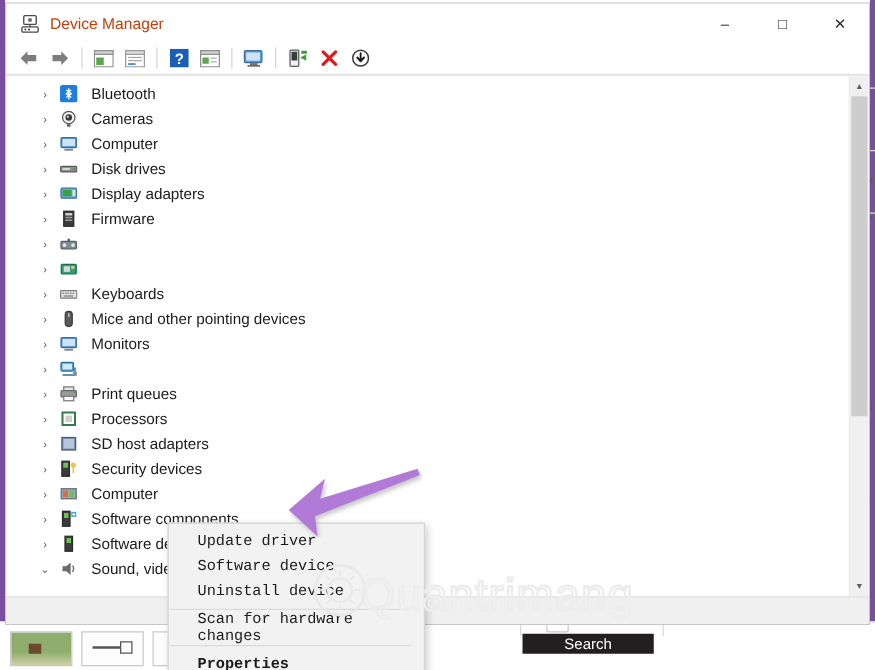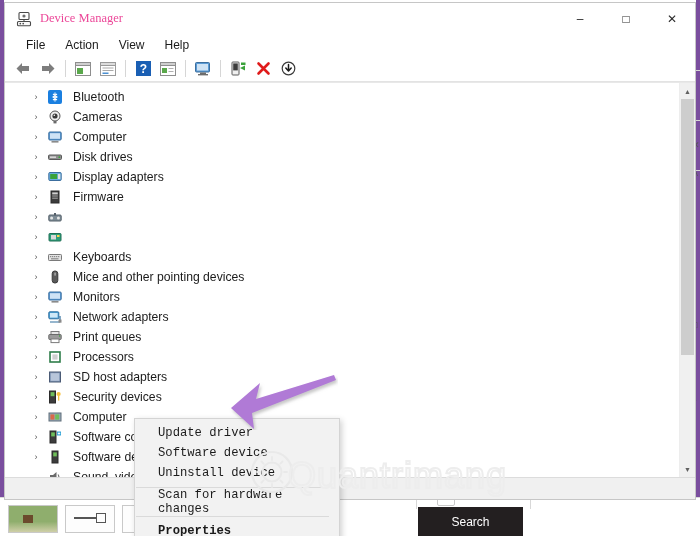--- a/index.html
+++ b/index.html
@@ -39,21 +39,21 @@
   .bg-thumb.t1 { background:linear-gradient(#8fae6d 0%, #8fae6d 60%, #cfcfa8 100%); }
   .bg-thumb.t1:after{ content:""; position:absolute; left:14px; top:9px; width:10px; height:8px; background:#6b4a2c; }
   .bg-thumb.t2:after{ content:""; position:absolute; left:8px; top:11px; width:22px; height:2px; background:#555; }
   .bg-thumb.t2:before{ content:""; position:absolute; left:30px; top:7px; width:8px; height:8px; border:1px solid #555; }
   .bg-thumb.t3:after{ content:""; position:absolute; left:33px; top:3px; width:6px; height:6px; background:#2b5fd9; }
   .bg-thumb-caption {
     position:absolute; left:8px; top:531px; font-size:8px; color:#2b2b2b;
     letter-spacing:.2px; white-space:nowrap;
   }
   .bg-search-btn {
-    position:absolute; left:418px; top:507px; width:105px; height:29px;
+    position:absolute; left:418px; top:507px; width:105px; height:16px;
     background:#231f20; color:#ffffff; font-size:12px;
     display:flex; align-items:center; justify-content:center;
   }
   .bg-check {
     position:absolute; left:437px; top:492px; width:16px; height:12px;
     border:1px solid #c9c9c9; border-radius:2px; background:#fff;
   }
 
   
   .window {
@@ -64,21 +64,21 @@
   }
   .titlebar {
     height:31px; background:#ffffff; display:flex; align-items:center;
     position:relative; flex:0 0 auto;
   }
   .title-icon {
     margin-left:10px; width:17px; height:17px; position:relative;
     display:flex; align-items:center; justify-content:center;
   }
   .title-text {
-    margin-left:8px; font-size:12.5px; color:#ec4899;font-family:Liberation Serif, serif;
+    margin-left:8px; font-size:12.5px; color:#c2410c;
   }
   .win-buttons { position:absolute; right:0; top:0; height:31px; display:flex; }
   .win-btn {
     width:46px; height:31px; display:flex; align-items:center; justify-content:center;
     font-size:12px; color:#2b2b2b; background:transparent;
   }
 
   .menubar {
     height:22px; display:flex; align-items:center; padding-left:12px;
     background:#ffffff; flex:0 0 auto;
@@ -204,26 +204,20 @@
         </svg>
       </div>
       <div class="title-text">Device Manager</div>
       <div class="win-buttons">
         <div class="win-btn">–</div>
         <div class="win-btn">□</div>
         <div class="win-btn close">✕</div>
       </div>
     </div>
 
-    <div class="menubar">
-      <div class="menu-item">File</div>
-      <div class="menu-item">Action</div>
-      <div class="menu-item">View</div>
-      <div class="menu-item">Help</div>
-    </div>
 
     <div class="toolbar">
       <div class="tb-btn">
         <svg width="18" height="15" viewBox="0 0 18 15">
           <path d="M8 2 L2.5 7.5 L8 13 L8 10 L15 10 L15 5 L8 5 Z" fill="#7d7d7d"></path>
         </svg>
       </div>
       <div class="tb-btn">
         <svg width="18" height="15" viewBox="0 0 18 15">
           <path d="M10 2 L15.5 7.5 L10 13 L10 10 L3 10 L3 5 L10 5 Z" fill="#7d7d7d"></path>
@@ -434,21 +428,20 @@
         <div class="node">
           <span class="chev">›</span>
           <span class="ico">
             <svg width="14" height="14" viewBox="0 0 14 14">
                 <rect x="0.8" y="1.8" width="10" height="7" rx="1" fill="#4aa3d9" stroke="#2f6e9e"></rect>
                 <rect x="2" y="3" width="7.6" height="4.6" fill="#cfe8f7"></rect>
                 <path d="M2 12 L12 12 M12 12 L12 6" stroke="#2f6e9e" stroke-width="1.2" fill="none"></path>
                 <rect x="10.5" y="9.5" width="3" height="3.2" fill="#8a8a8a"></rect>
               </svg>
           </span>
-          <span class="label-wrap">Network adapters</span>
         </div>
 
         <div class="node">
           <span class="chev">›</span>
           <span class="ico">
             <svg width="14" height="14" viewBox="0 0 14 14">
                 <rect x="3" y="1.5" width="8" height="3" fill="#e6e6e6" stroke="#7a7a7a"></rect>
                 <rect x="0.8" y="4.5" width="12.4" height="5" rx="0.8" fill="#9a9a9a" stroke="#6a6a6a"></rect>
                 <rect x="3" y="9" width="8" height="3.6" fill="#ffffff" stroke="#7a7a7a"></rect>
                 <circle cx="11.6" cy="6" r="0.7" fill="#3aa23a"></circle>

